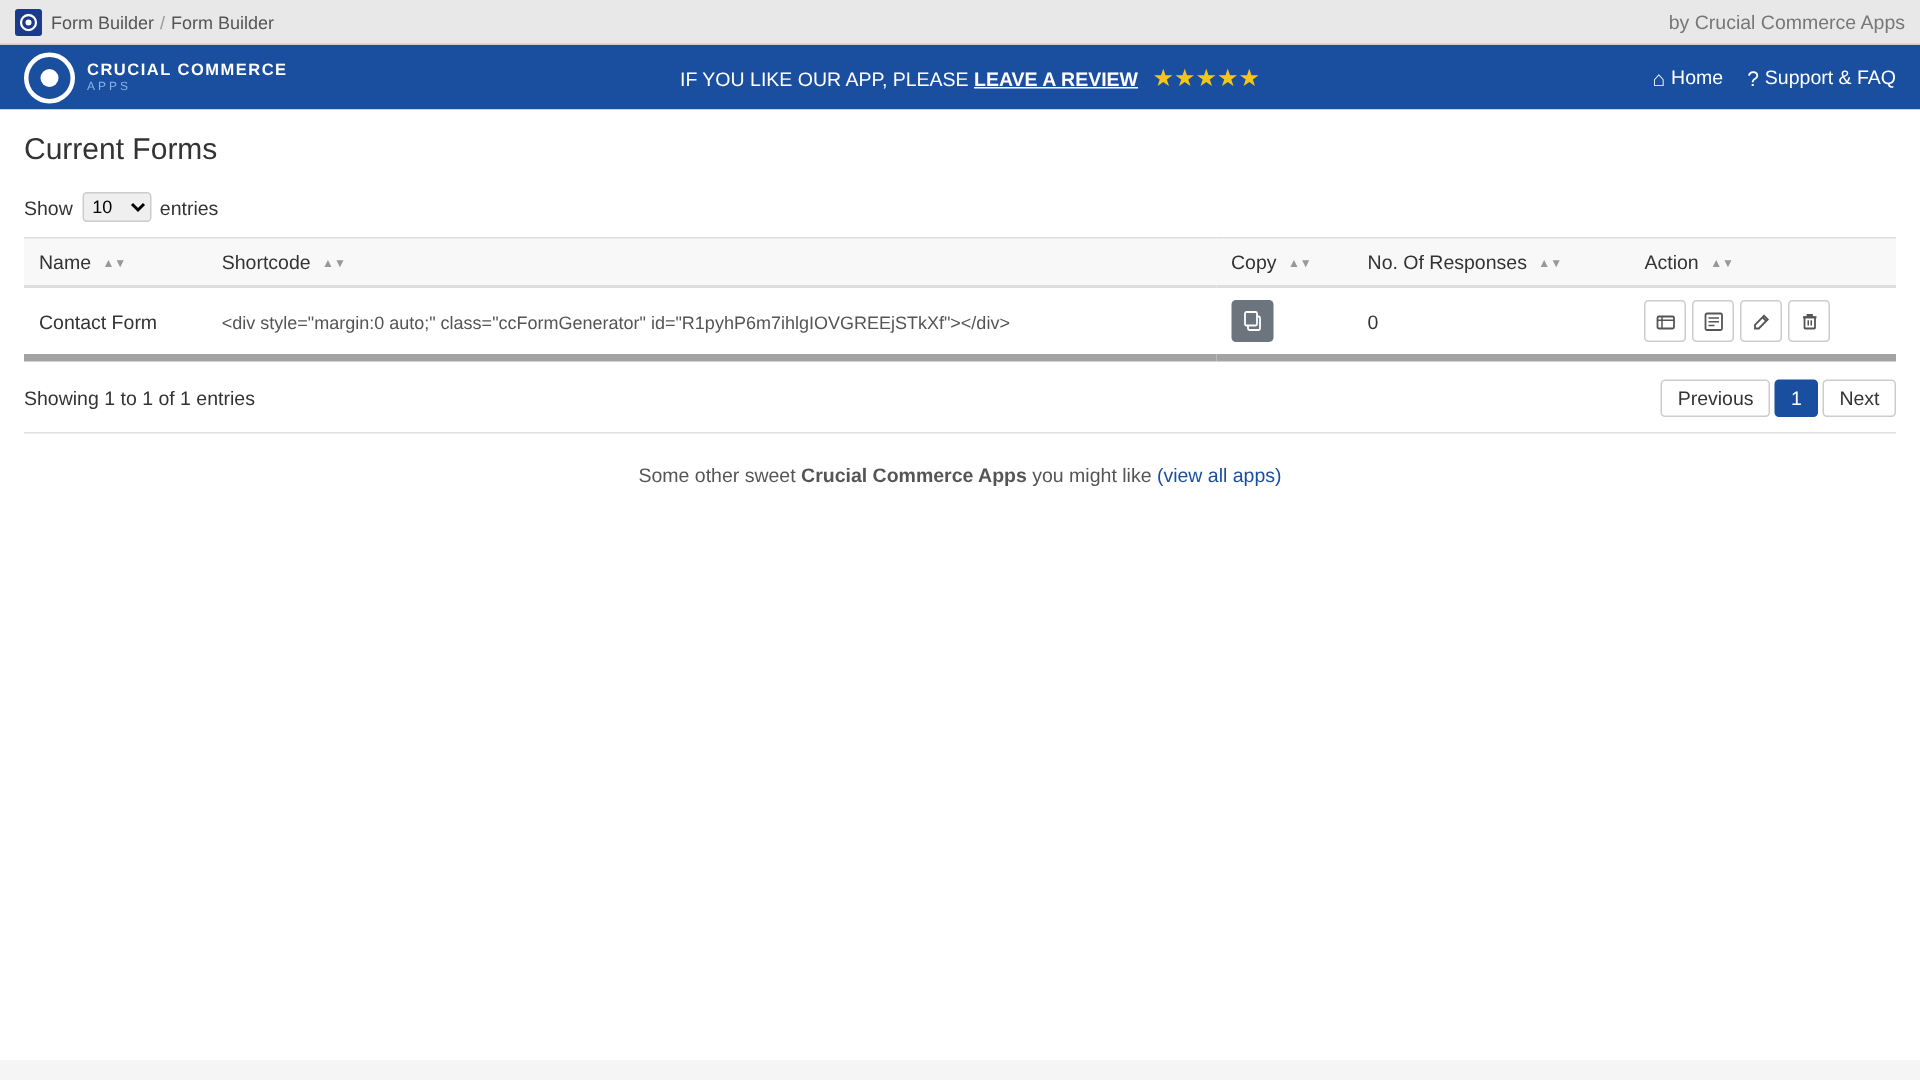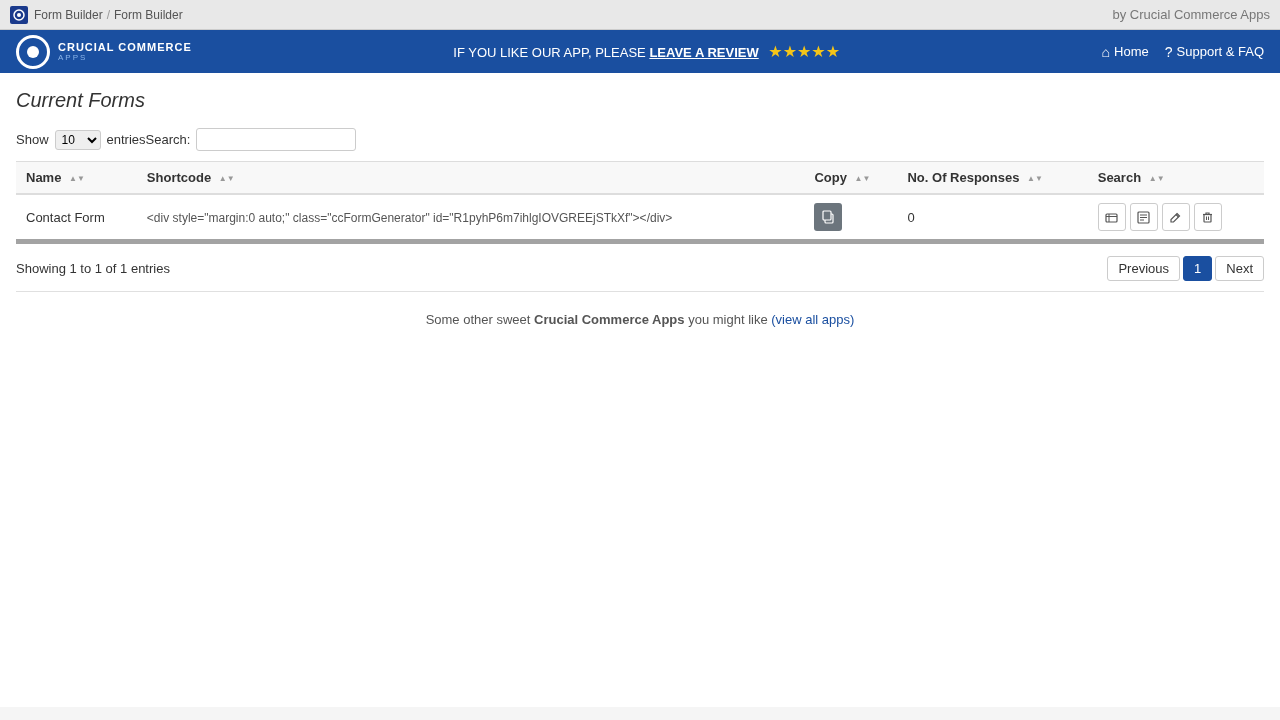--- a/index.html
+++ b/index.html
@@ -61,21 +61,21 @@
     .nav-center a { color: white; text-decoration: underline; font-weight: bold; text-transform: uppercase; }
     .stars { color: #f5c518; font-size: 16px; margin-left: 6px; }
 
     .nav-right { display: flex; align-items: center; gap: 16px; }
     .nav-link { color: white; font-size: 13px; text-decoration: none; display: flex; align-items: center; gap: 4px; }
     .nav-icon { font-size: 14px; }
 
     
     .main-content { padding: 16px 16px; background: white; min-height: calc(720px - 86px); }
 
-    .page-title { font-size: 20px; font-weight: normal; margin-bottom: 16px; color: #333; font-style: italic; }
+    .page-title { font-size: 20px; font-weight: normal; margin-bottom: 16px; color: #333; }
 
     
     .table-controls-top {
       display: flex; align-items: center; 
       margin-bottom: 10px;
     }
     .show-entries { display: flex; align-items: center; gap: 6px; font-size: 13px; }
     .show-entries select {
       border: 1px solid #ccc; border-radius: 3px;
       padding: 1px 2px; font-size: 12px;
@@ -93,21 +93,21 @@
       font-size: 13px;
     }
     .data-table thead tr {
       background: #f8f8f8;
       border-top: 1px solid #ddd;
       border-bottom: 2px solid #ddd;
     }
     .data-table th {
       padding: 8px 10px;
       text-align: left;
-      font-weight: bold;
+      font-weight: normal;
       color: #333;
       border-right: none;
       white-space: nowrap;
     }
     .data-table th .sort-arrows {
       display: inline-flex; flex-direction: column;
       margin-left: 4px; vertical-align: middle;
       font-size: 8px; line-height: 1; color: #999;
     }
     .data-table tbody tr { border-bottom: 5px solid #a3a3a3; }
@@ -229,24 +229,20 @@
     <div class="show-entries">
       <span>Show</span>
       <select>
         <option>10</option>
         <option>25</option>
         <option>50</option>
         <option>100</option>
       </select>
       <span>entries</span>
     </div>
-    <div class="search-box">
-      <label>Search:</label>
-      <input type="text" style="">
-    </div>
   </div>
 
   <table class="data-table">
     <thead>
       <tr>
         <th>
           <span>Name</span>
           <span class="sort-arrows">▲▼</span>
         </th>
         <th>
@@ -255,21 +251,21 @@
         </th>
         <th>
           <span>Copy</span>
           <span class="sort-arrows">▲▼</span>
         </th>
         <th>
           <span>No. Of Responses</span>
           <span class="sort-arrows">▲▼</span>
         </th>
         <th>
-          <span>Search</span>
+          <span>Action</span>
           <span class="sort-arrows">▲▼</span>
         </th>
       </tr>
     </thead>
     <tbody>
       <tr>
         <td>Contact Form</td>
         <td>
           <span class="shortcode-cell">&lt;div style="margin:0 auto;" class="ccFormGenerator" id="R1pyhP6m7ihlgIOVGREEjSTkXf"&gt;&lt;/div&gt;</span>
         </td>

